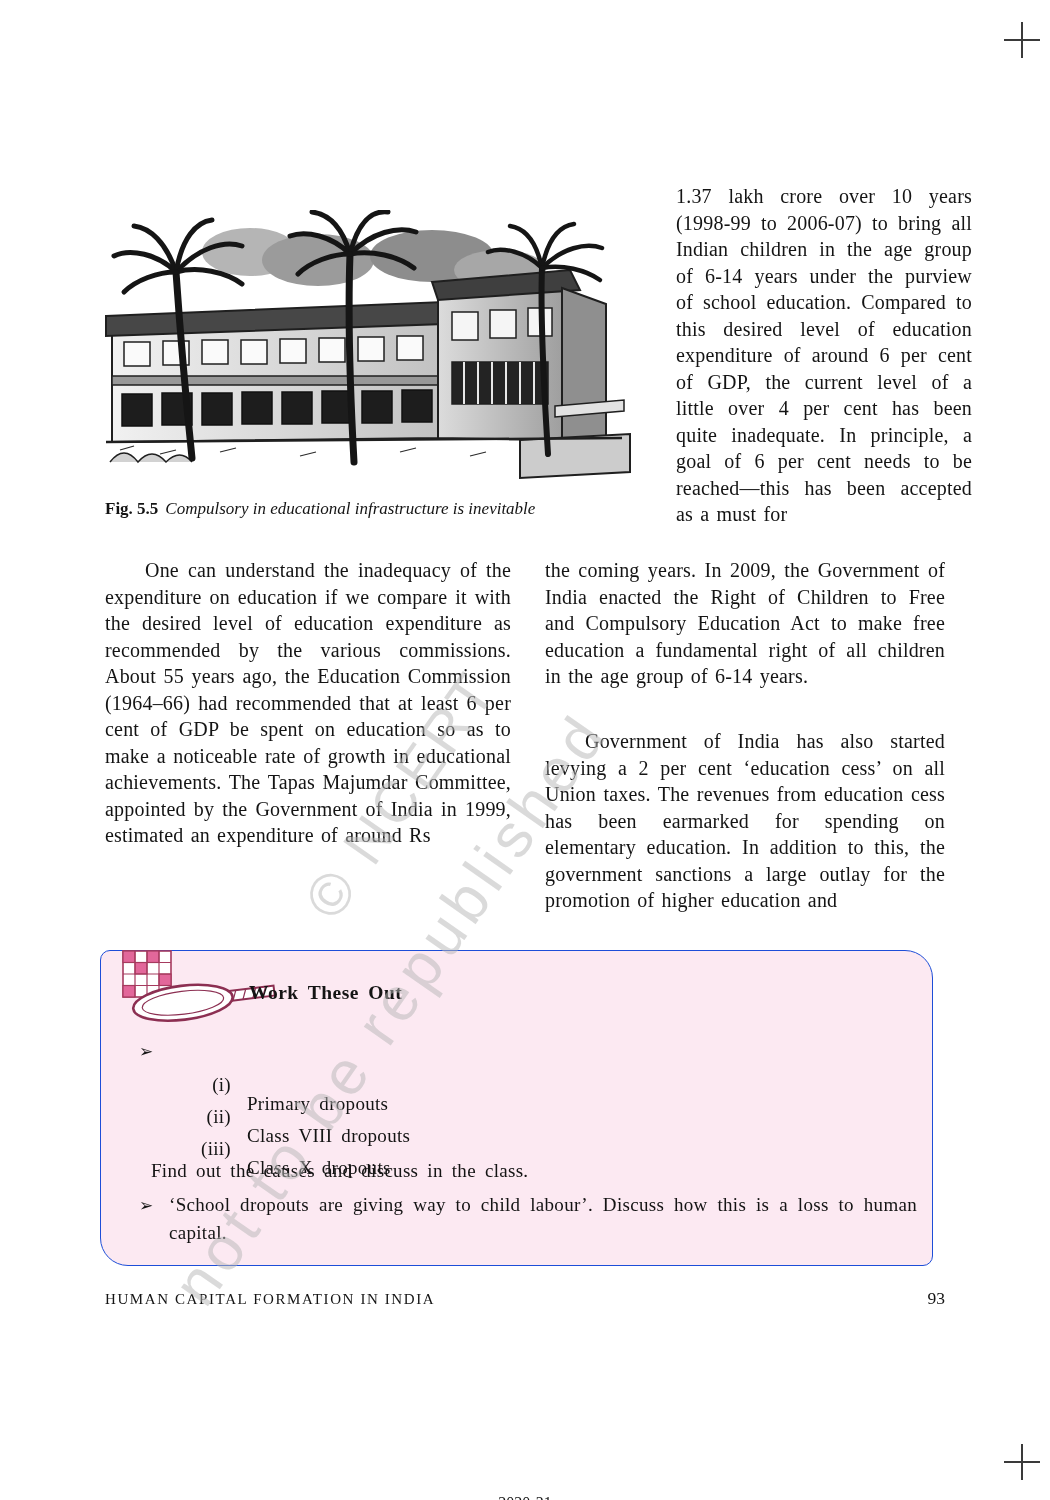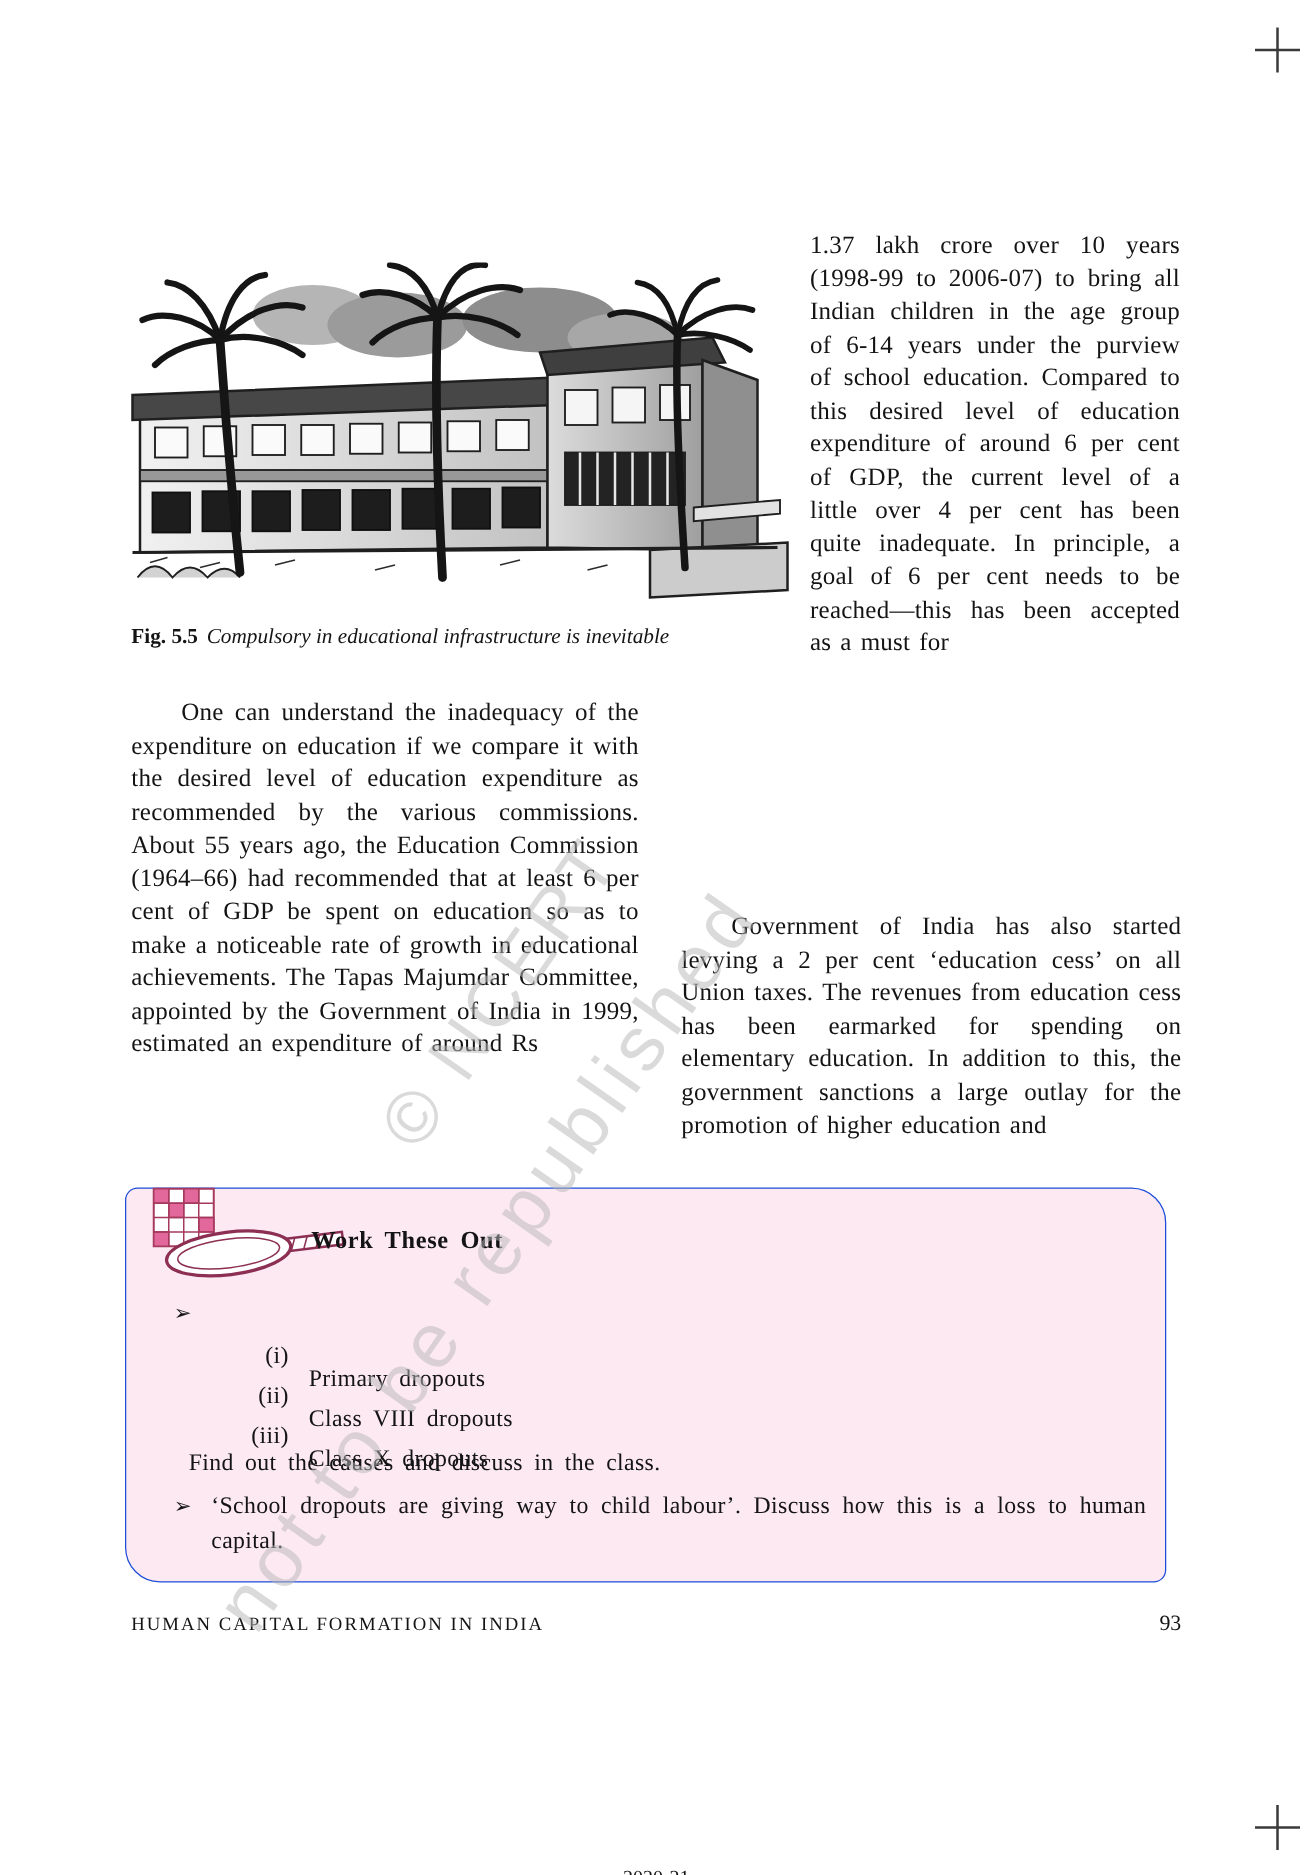--- a/index.html
+++ b/index.html
@@ -6,21 +6,21 @@
   .page{
     position:relative; width:1050px; height:1500px; background:#fff;
     font-family:"Liberation Serif","DejaVu Serif",serif; color:#141414;
     overflow:hidden;
   }
   .textblock{
     position:absolute; text-align:justify;
     font-size:20px; line-height:26.5px; letter-spacing:0.2px; word-spacing:2px;
   }
   .indent{ text-indent:40px; }
-  .right-narrow{ left:648px; top:183px; width:296px; }
+  .right-narrow{ left:676px; top:183px; width:296px; }
   .right-cont{ left:545px; top:557px; width:400px; }
   .right-para2{ left:545px; top:728px; width:400px; }
   .left-para{ left:105px; top:557px; width:406px; }
 
   .illustration{ position:absolute; left:100px; top:210px; width:532px; height:282px; margin:0; }
   .caption{ position:absolute; left:105px; top:498px; width:540px; margin:0;
     font-size:17px; line-height:22px; }
   .caption b{ margin-right:7px; }
   .caption i{ font-style:italic; }
 
@@ -174,20 +174,21 @@
         <path d="M442,58 C448,28 460,16 474,14" stroke-width="4.5"></path>
         <path d="M442,58 C462,38 486,32 502,38" stroke-width="4.5"></path>
         <path d="M442,58 C462,54 486,60 500,70" stroke-width="4.5"></path>
       </g>
     </svg>
   </figure>
 
   <p class="caption"><b>Fig. 5.5</b><i>Compulsory in educational infrastructure is inevitable</i></p>
 
   <div class="textblock right-narrow">1.37 lakh crore over 10 years (1998-99 to 2006-07) to bring all Indian children in the age group of 6-14 years under the purview of school education. Compared to this desired level of education expenditure of around 6 per cent of GDP, the current level of a little over 4 per cent has been quite inadequate. In principle, a goal of 6 per cent needs to be reached—this has been accepted as a must for</div>
+  <div class="textblock right-cont">the coming years. In 2009, the Government of India enacted the Right of Children to Free and Compulsory Education Act to make free education a fundamental right of all children in the age group of 6-14 years.</div>
   <div class="textblock right-para2 indent">Government of India has also started levying a 2 per cent ‘education cess’ on all Union taxes. The revenues from education cess has been earmarked for spending on elementary education. In addition to this, the government sanctions a large outlay for the promotion of higher education and</div>
   <div class="textblock left-para indent">One can understand the inadequacy of the expenditure on education if we compare it with the desired level of education expenditure as recommended by the various commissions. About 55 years ago, the Education Commission (1964–66) had recommended that at least 6 per cent of GDP be spent on education so as to make a noticeable rate of growth in educational achievements. The Tapas Majumdar Committee, appointed by the Government of India in 1999, estimated an expenditure of around Rs</div>
 
   <section class="workbox">
     <span class="wb-icon">
       <svg viewBox="0 0 176 82" width="176" height="82" xmlns="http://www.w3.org/2000/svg">
 
         <rect x="14" y="4" width="48" height="46" fill="#ffffff" stroke="#a63a5e" stroke-width="1.6"></rect>
         <g fill="#e2679a" stroke="#a63a5e" stroke-width="1.2">
           <rect x="14" y="4" width="12" height="11.5"></rect>

